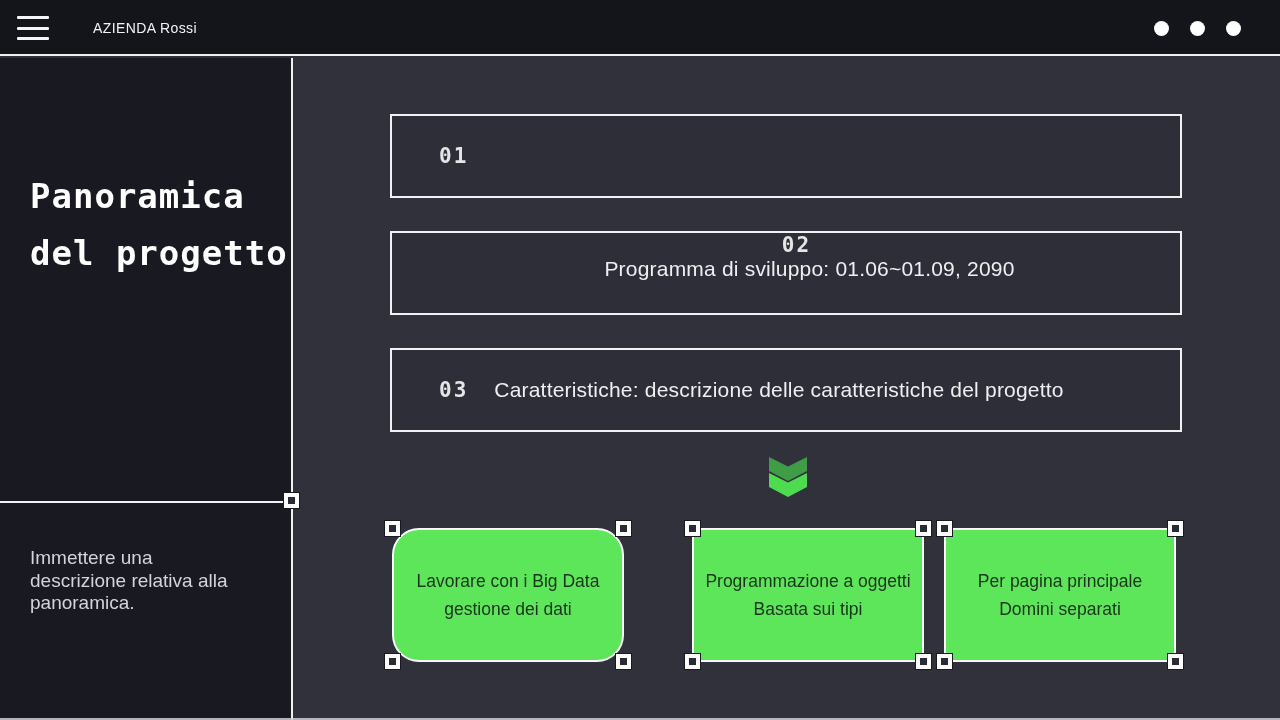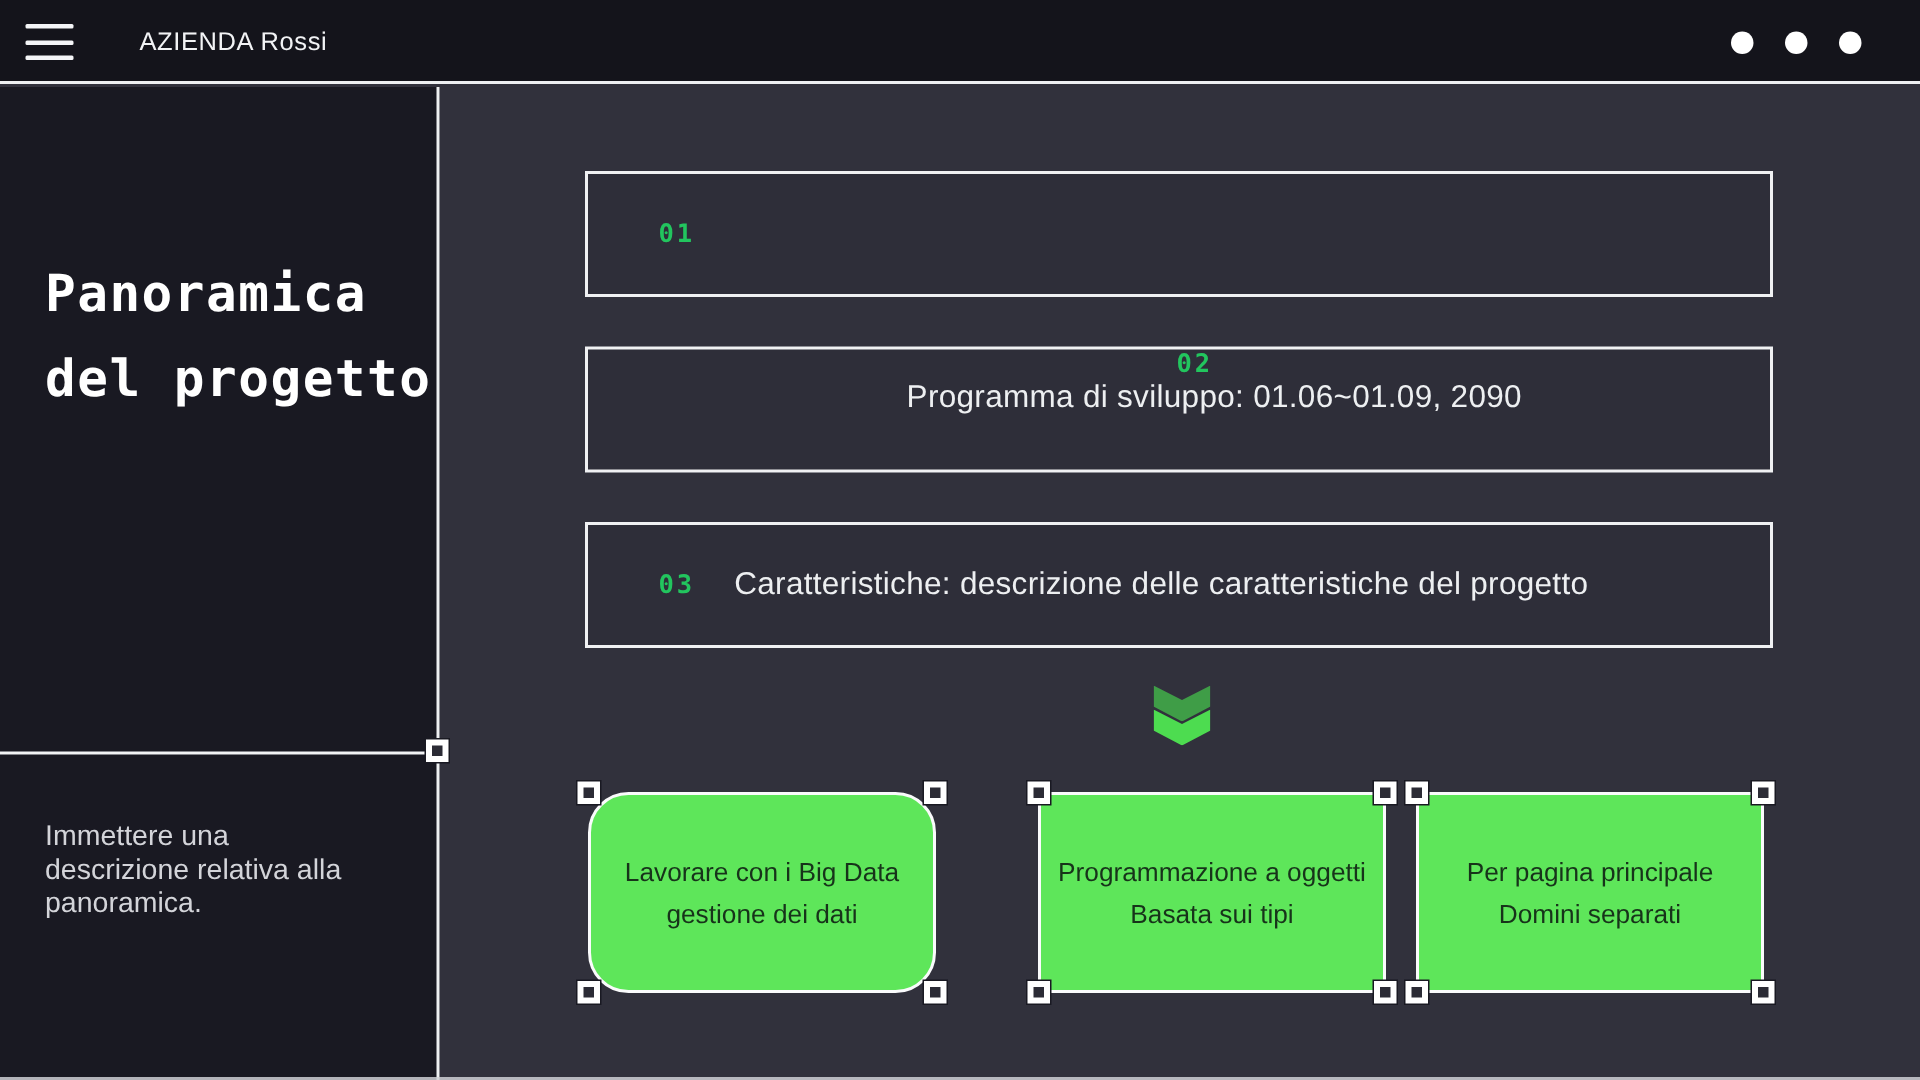--- a/index.html
+++ b/index.html
@@ -24,21 +24,21 @@
   .hamburger {
     position: absolute; left: 17px; top: 16px;
     width: 32px; height: 24px;
     display: flex; flex-direction: column; justify-content: space-between;
     cursor: pointer;
   }
   .hamburger span { display: block; height: 3px; background: #f4f5f7; border-radius: 1px; }
   .brand {
     position: absolute; left: 93px; top: 0; height: 56px;
     display: flex; align-items: center;
-    color: #f2f3f5; font-size: 17px; font-weight: 500; letter-spacing: 0.4px;
+    color: #f2f3f5; font-size: 14px; font-weight: 500; letter-spacing: 0.4px;
   }
   .window-dots {
     position: absolute; right: 39px; top: 0; height: 56px;
     display: flex; align-items: center; gap: 21px;
   }
   .window-dots .dot { width: 15px; height: 15px; border-radius: 50%; background: #ffffff; }
 
   
   .sidebar {
     position: absolute; left: 0; top: 58px;
@@ -78,22 +78,22 @@
   .num-box {
     position: absolute; left: 390px; width: 792px; height: 84px;
     background: #2e2e39;
     border: 2px solid #f0f1f3;
     display: flex; align-items: center;
     padding-left: 47px;
     cursor: default;
   }
   .num-box .num {
     font-family: "DejaVu Sans Mono", monospace;
-    font-weight: bold; font-size: 17px; letter-spacing: 2px;
-    color: #22c55e;
+    font-weight: bold; font-size: 21px; letter-spacing: 2px;
+    color: #e5e5e5;
     margin-right: 26px;
   }
   .num-box .txt { color: #edeff1; font-size: 21px; letter-spacing: 0.2px; }
   #numbox-1 { top: 114px; }
   #numbox-2 { top: 231px; flex-direction: column; }
   #numbox-3 { top: 348px; }
 
   
   .chevron-wrap { position: absolute; left: 769px; top: 457px; width: 38px; height: 40px; }
   .chev {

